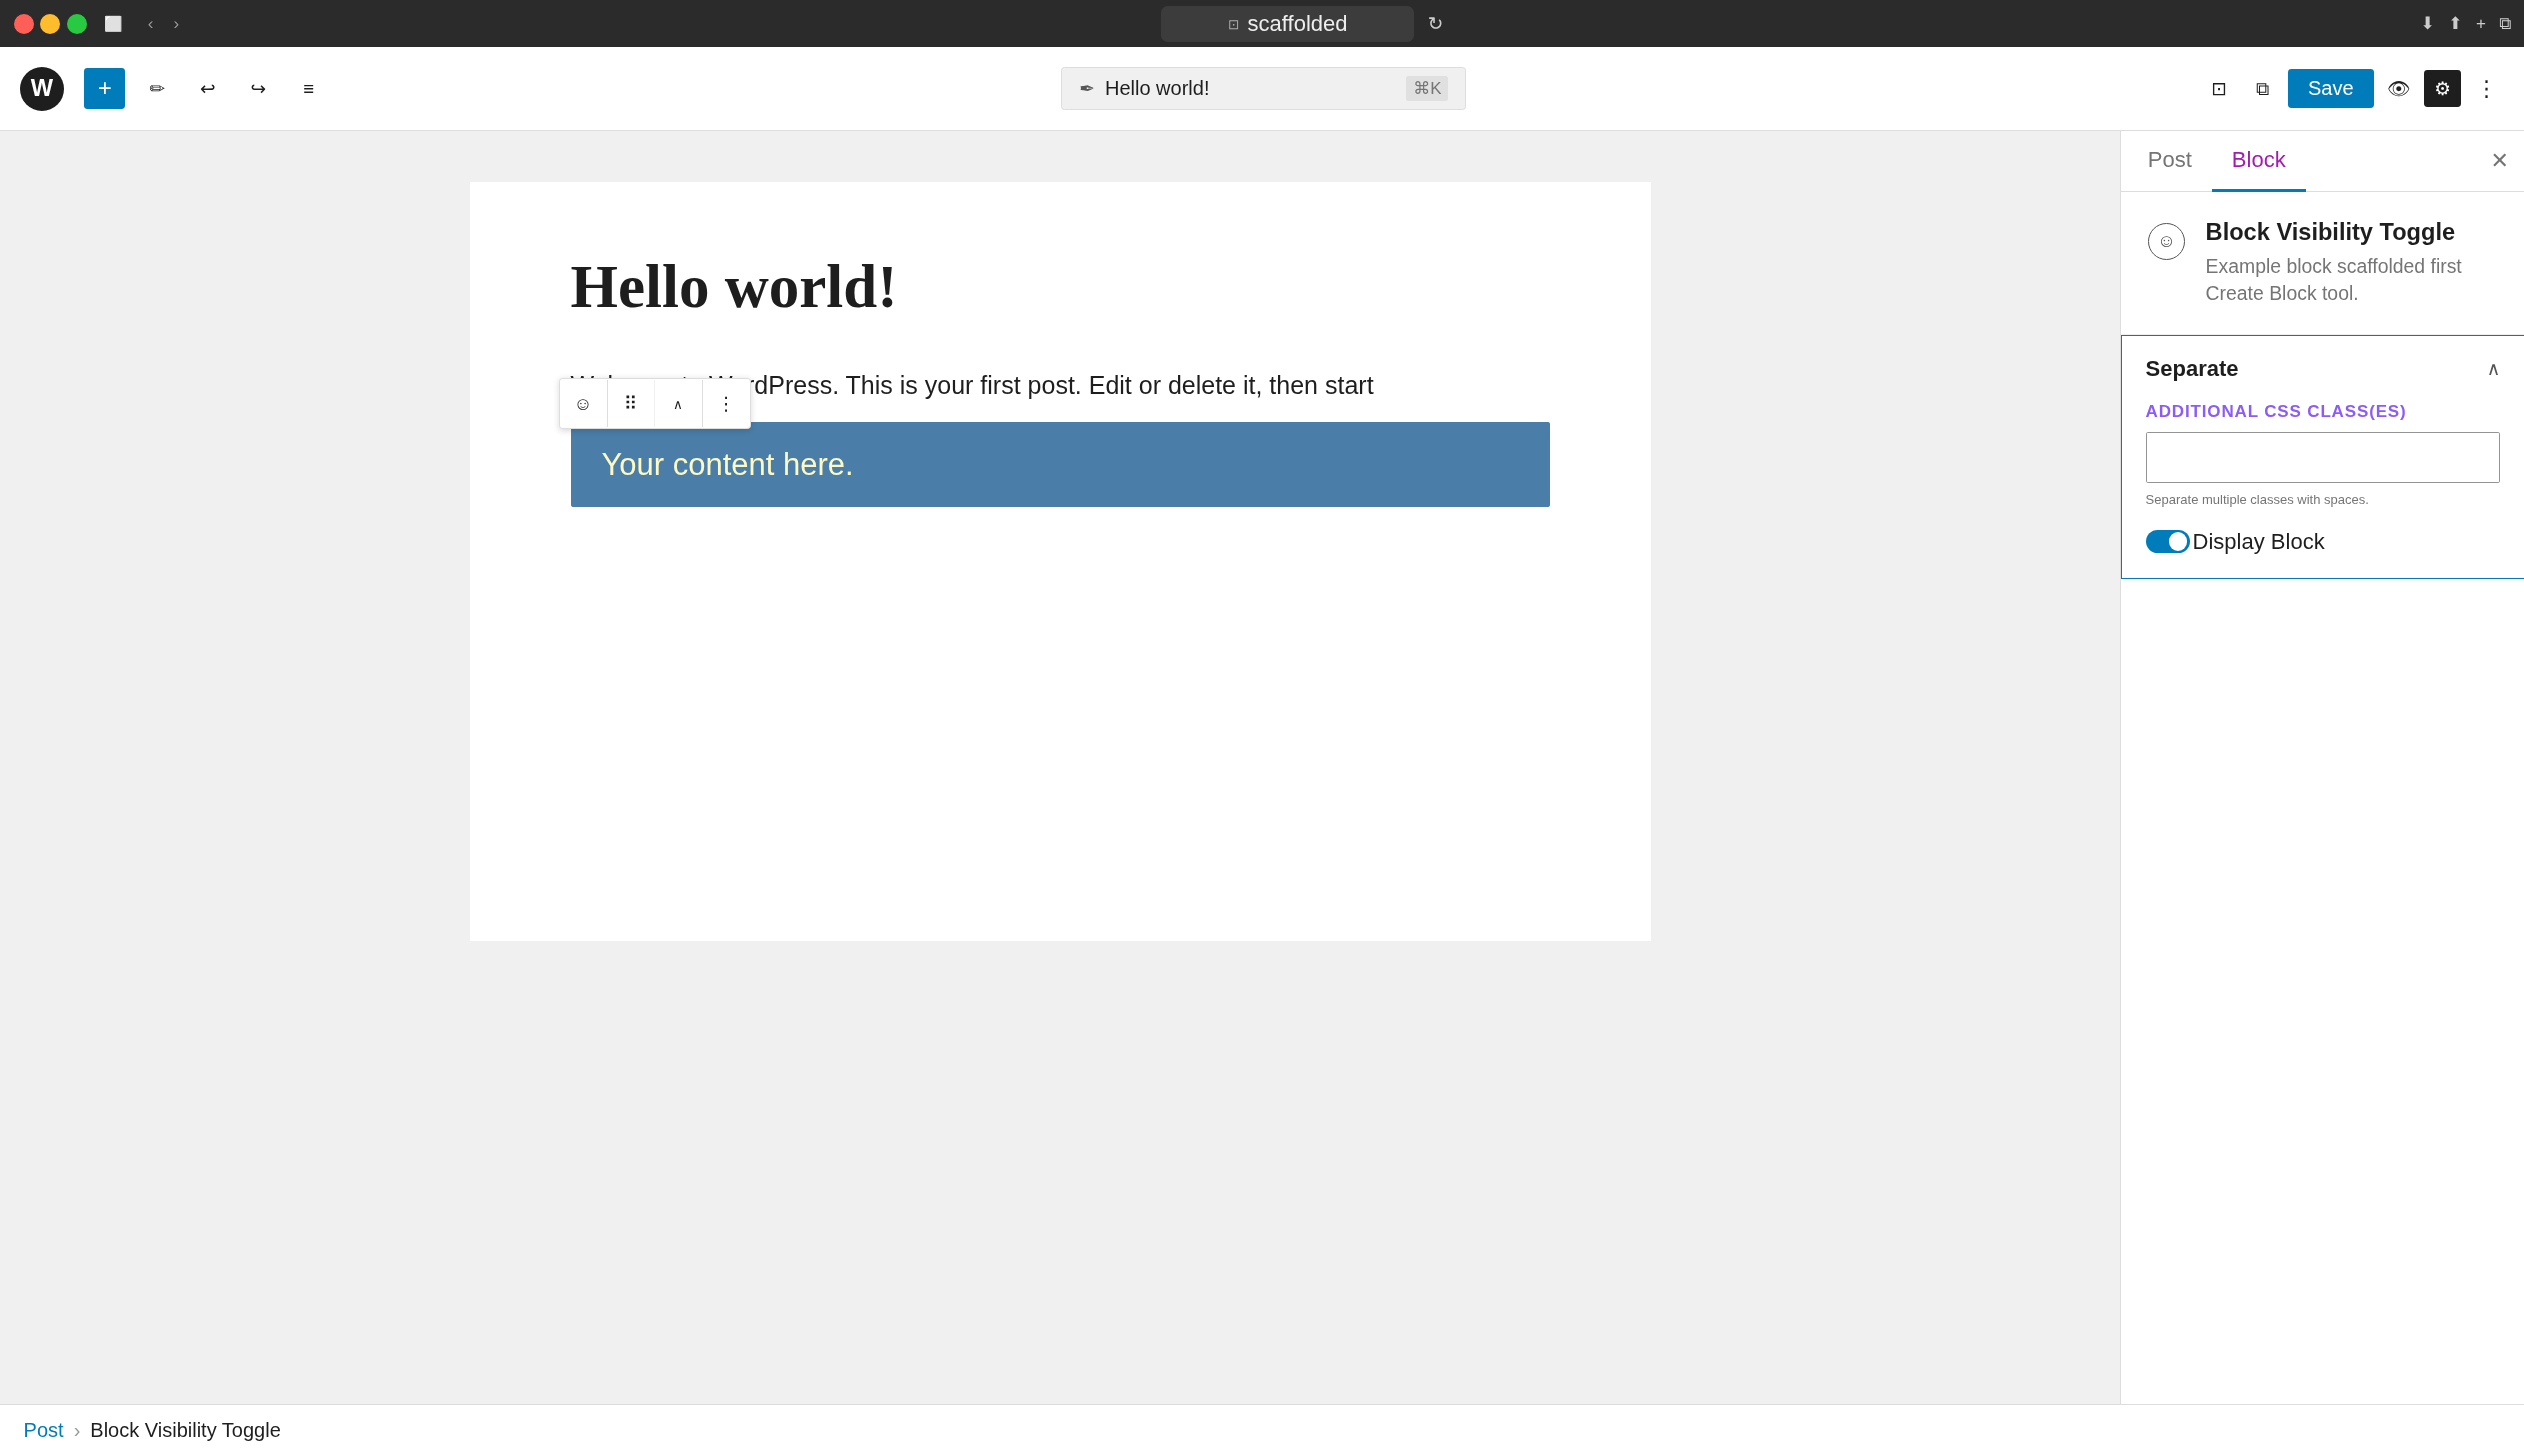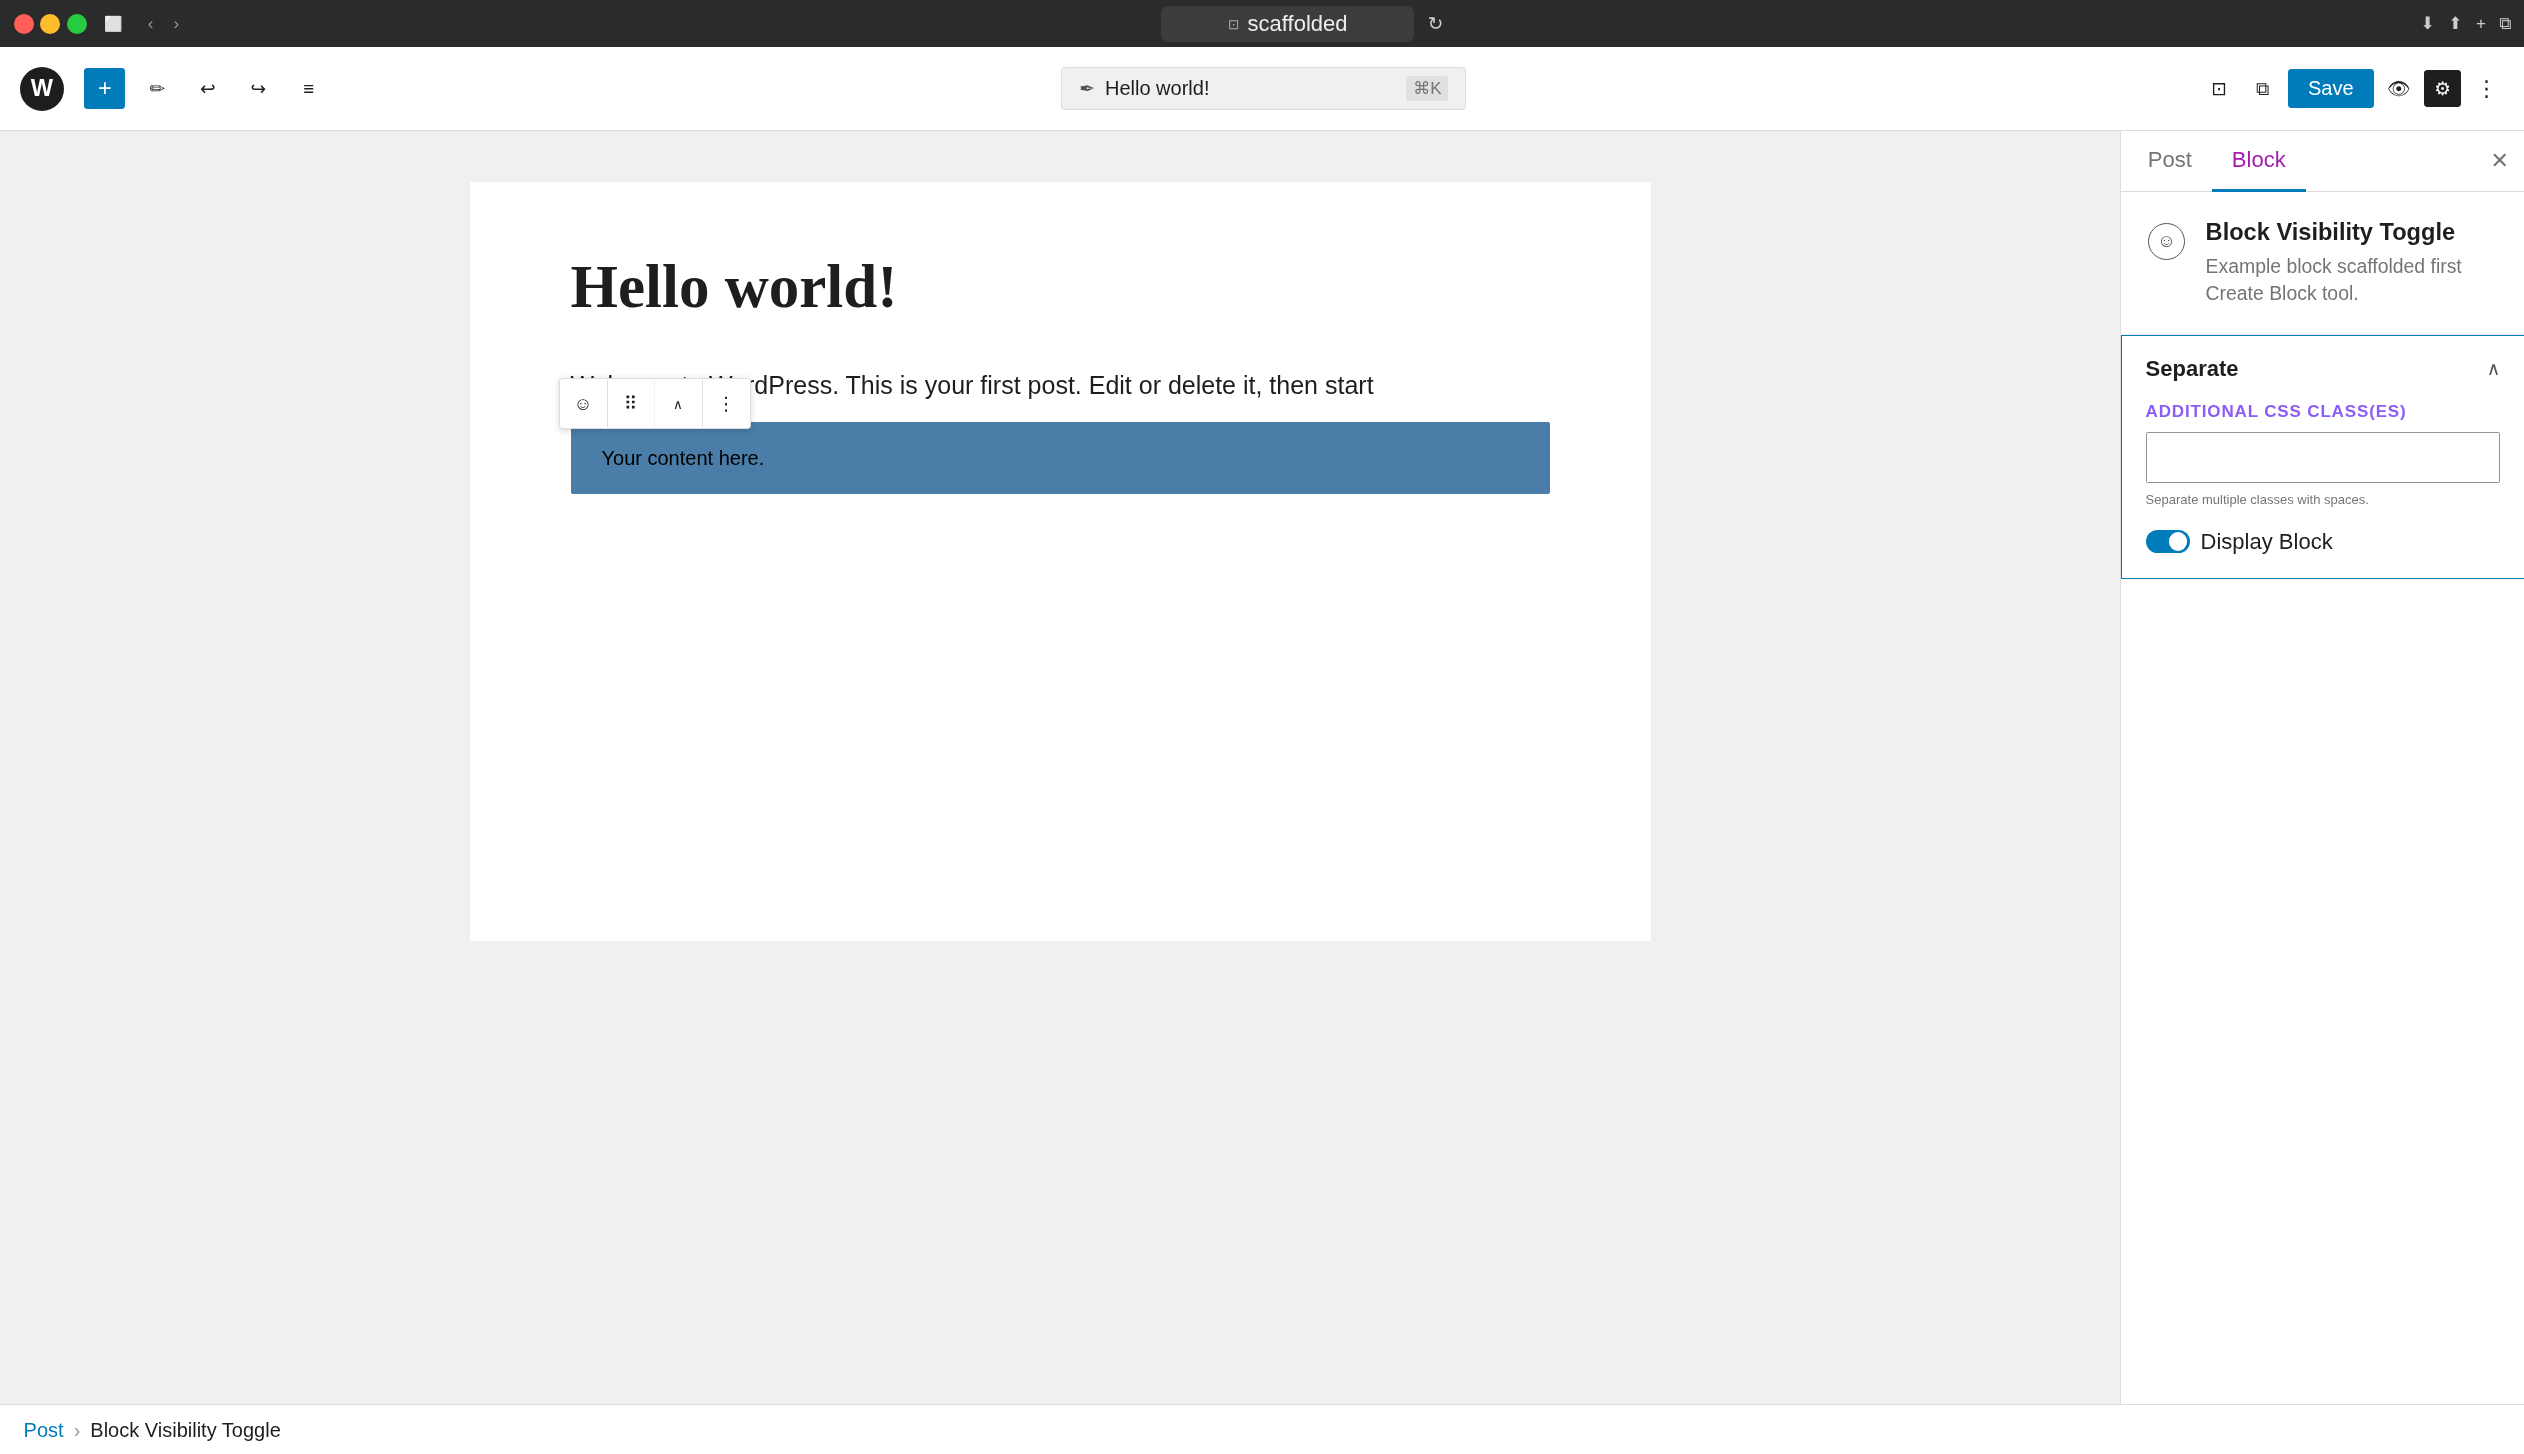--- a/index.html
+++ b/index.html
@@ -249,22 +249,22 @@
       border-right: 0.8px solid #ddd;
     }
     .block-tool-group:last-child { border-right: none; }
 
     
     .block-content {
       background: #4a7da8;
       border: 1.7px solid #4a7da8;
       border-radius: 1.7px;
       padding: 23.6px 30px;
-      color: #000000;
-      font-size: 20px;
+      color: #fef9c3;
+      font-size: 31px;
       margin-top: 3.4px;
     }
 
     
     .wp-sidebar {
       width: 405px;
       background: #fff;
       border-left: 0.8px solid #ddd;
       display: flex;
       flex-direction: column;
@@ -369,21 +369,21 @@
       padding: 0 10px;
       font-size: 20px;
       outline: none;
     }
     .css-class-hint { font-size: 13px; color: #757575; margin-top: 8.4px; margin-bottom: 20px; }
 
     
     .toggle-row {
       display: flex;
       align-items: center;
-      gap: 11px;
+      gap: 3px;
       margin-top: 22px;
     }
     .toggle-switch {
       width: 44px;
       height: 23.6px;
       background: #007cba;
       border-radius: 11.8px;
       position: relative;
       cursor: pointer;
       flex-shrink: 0;

